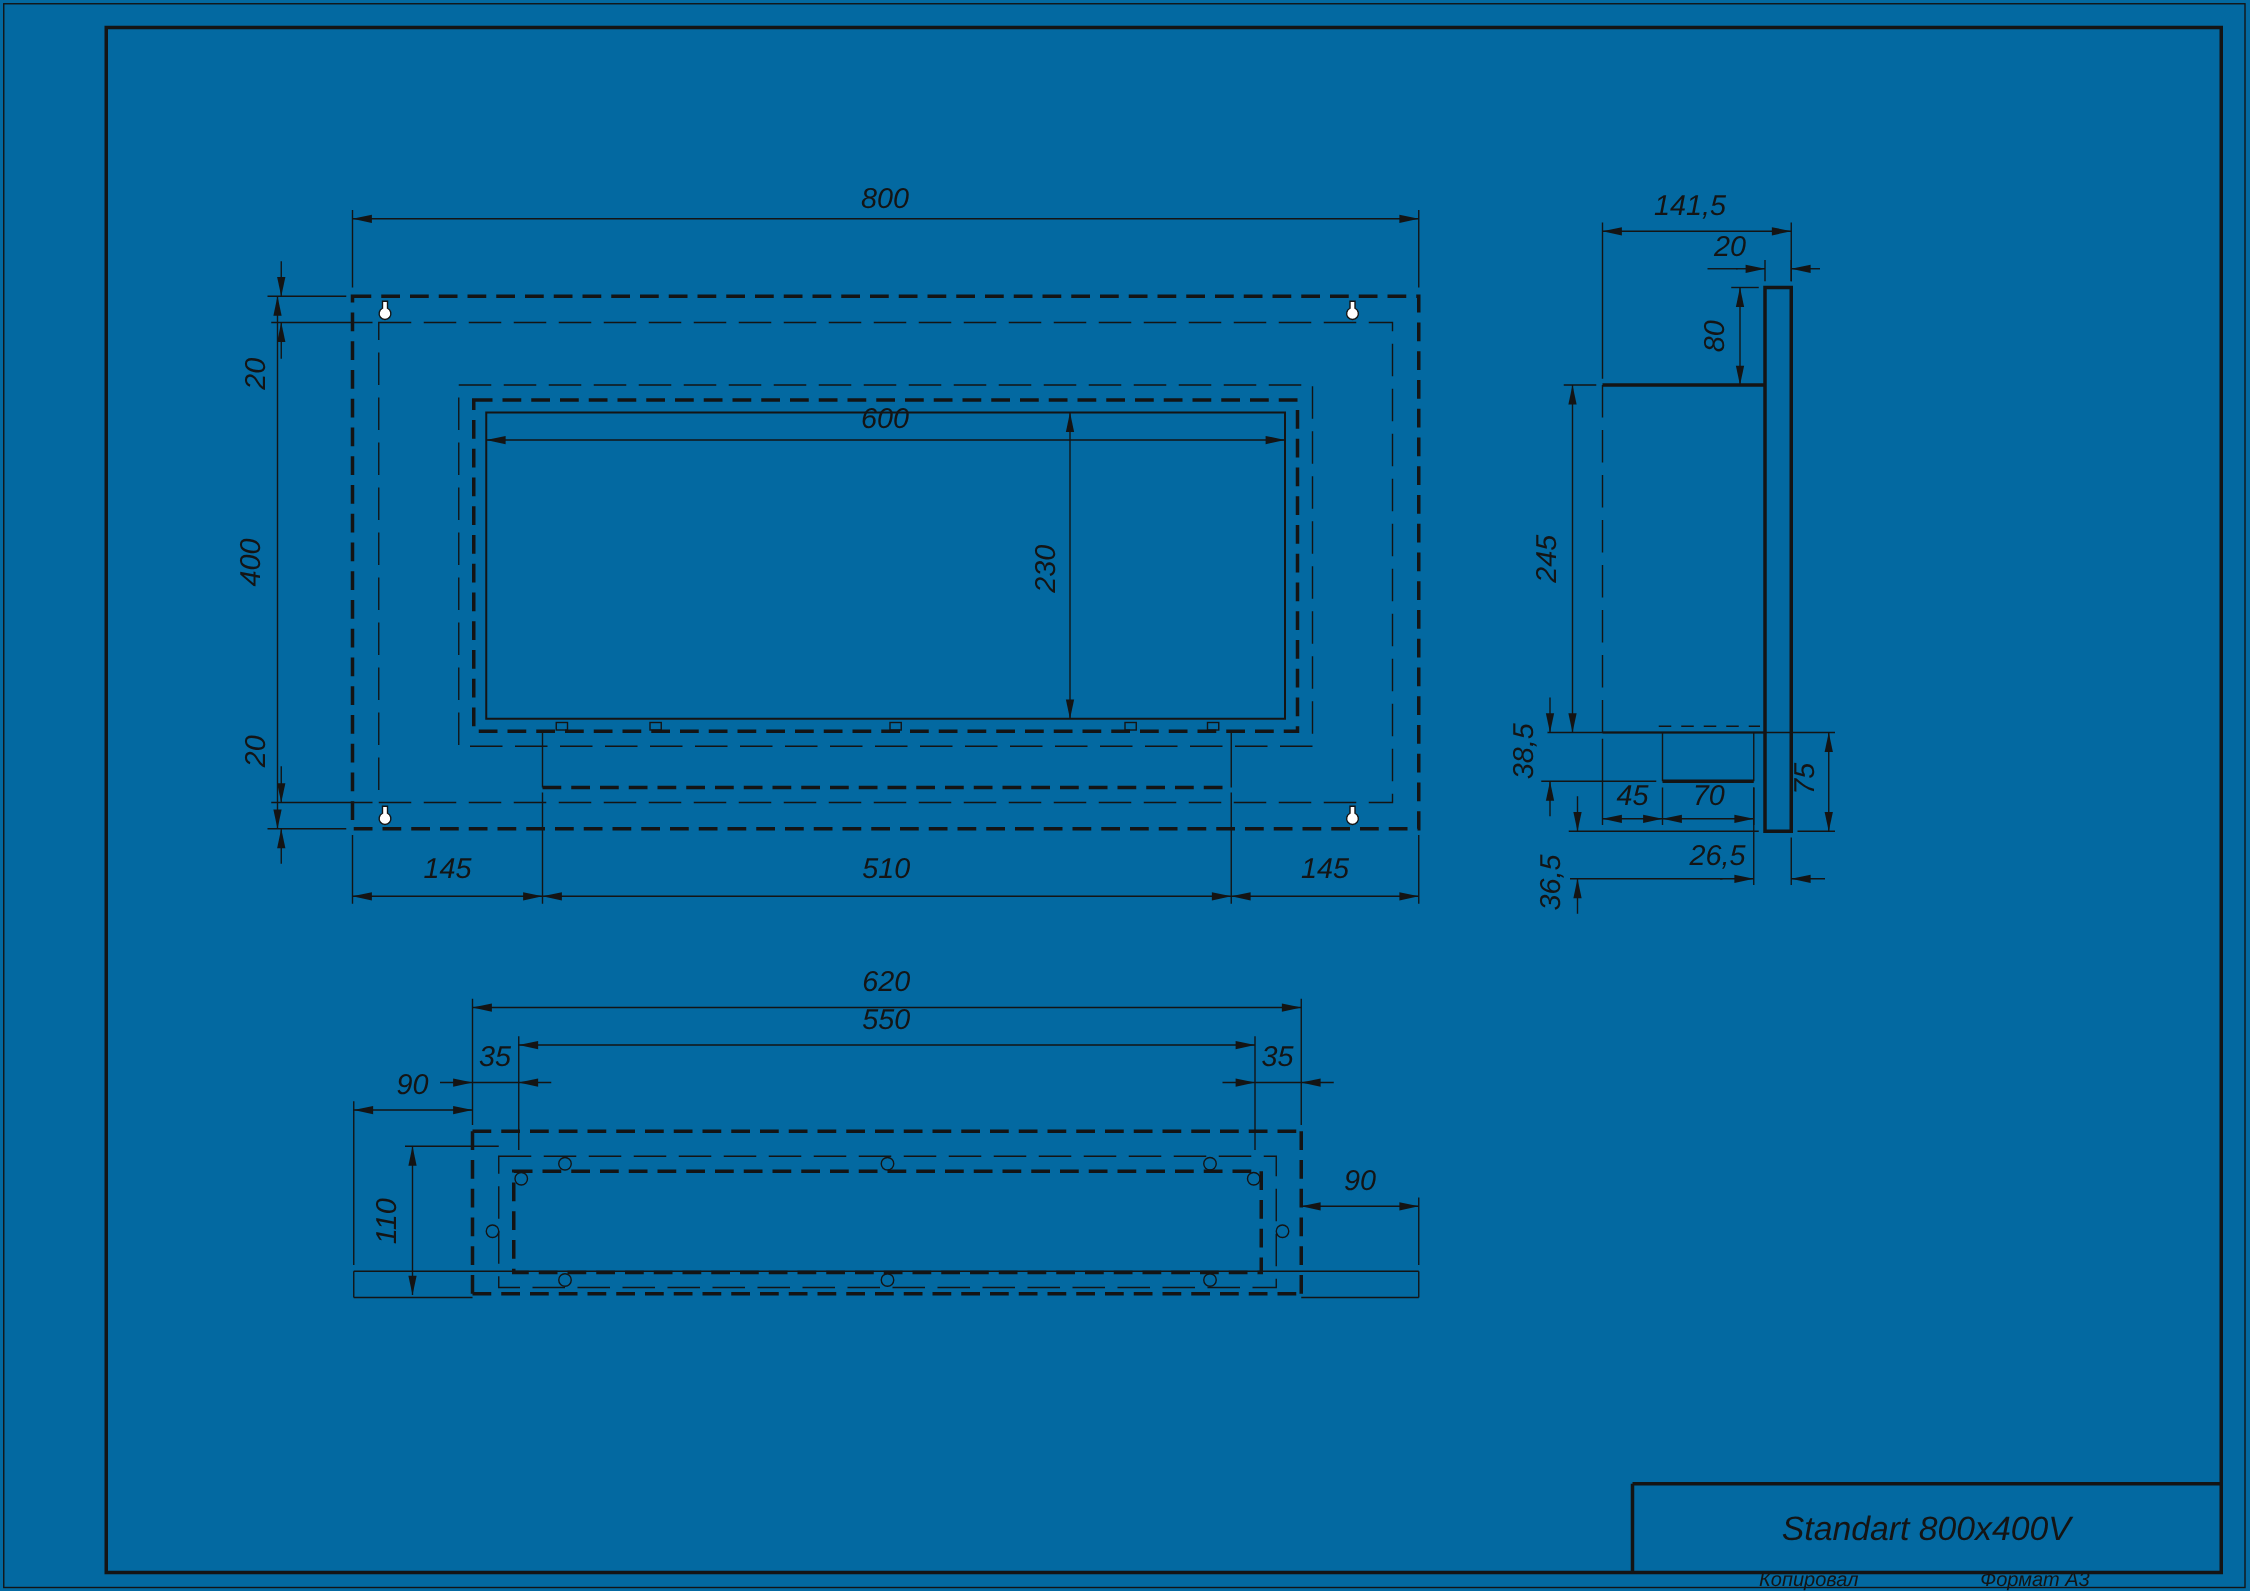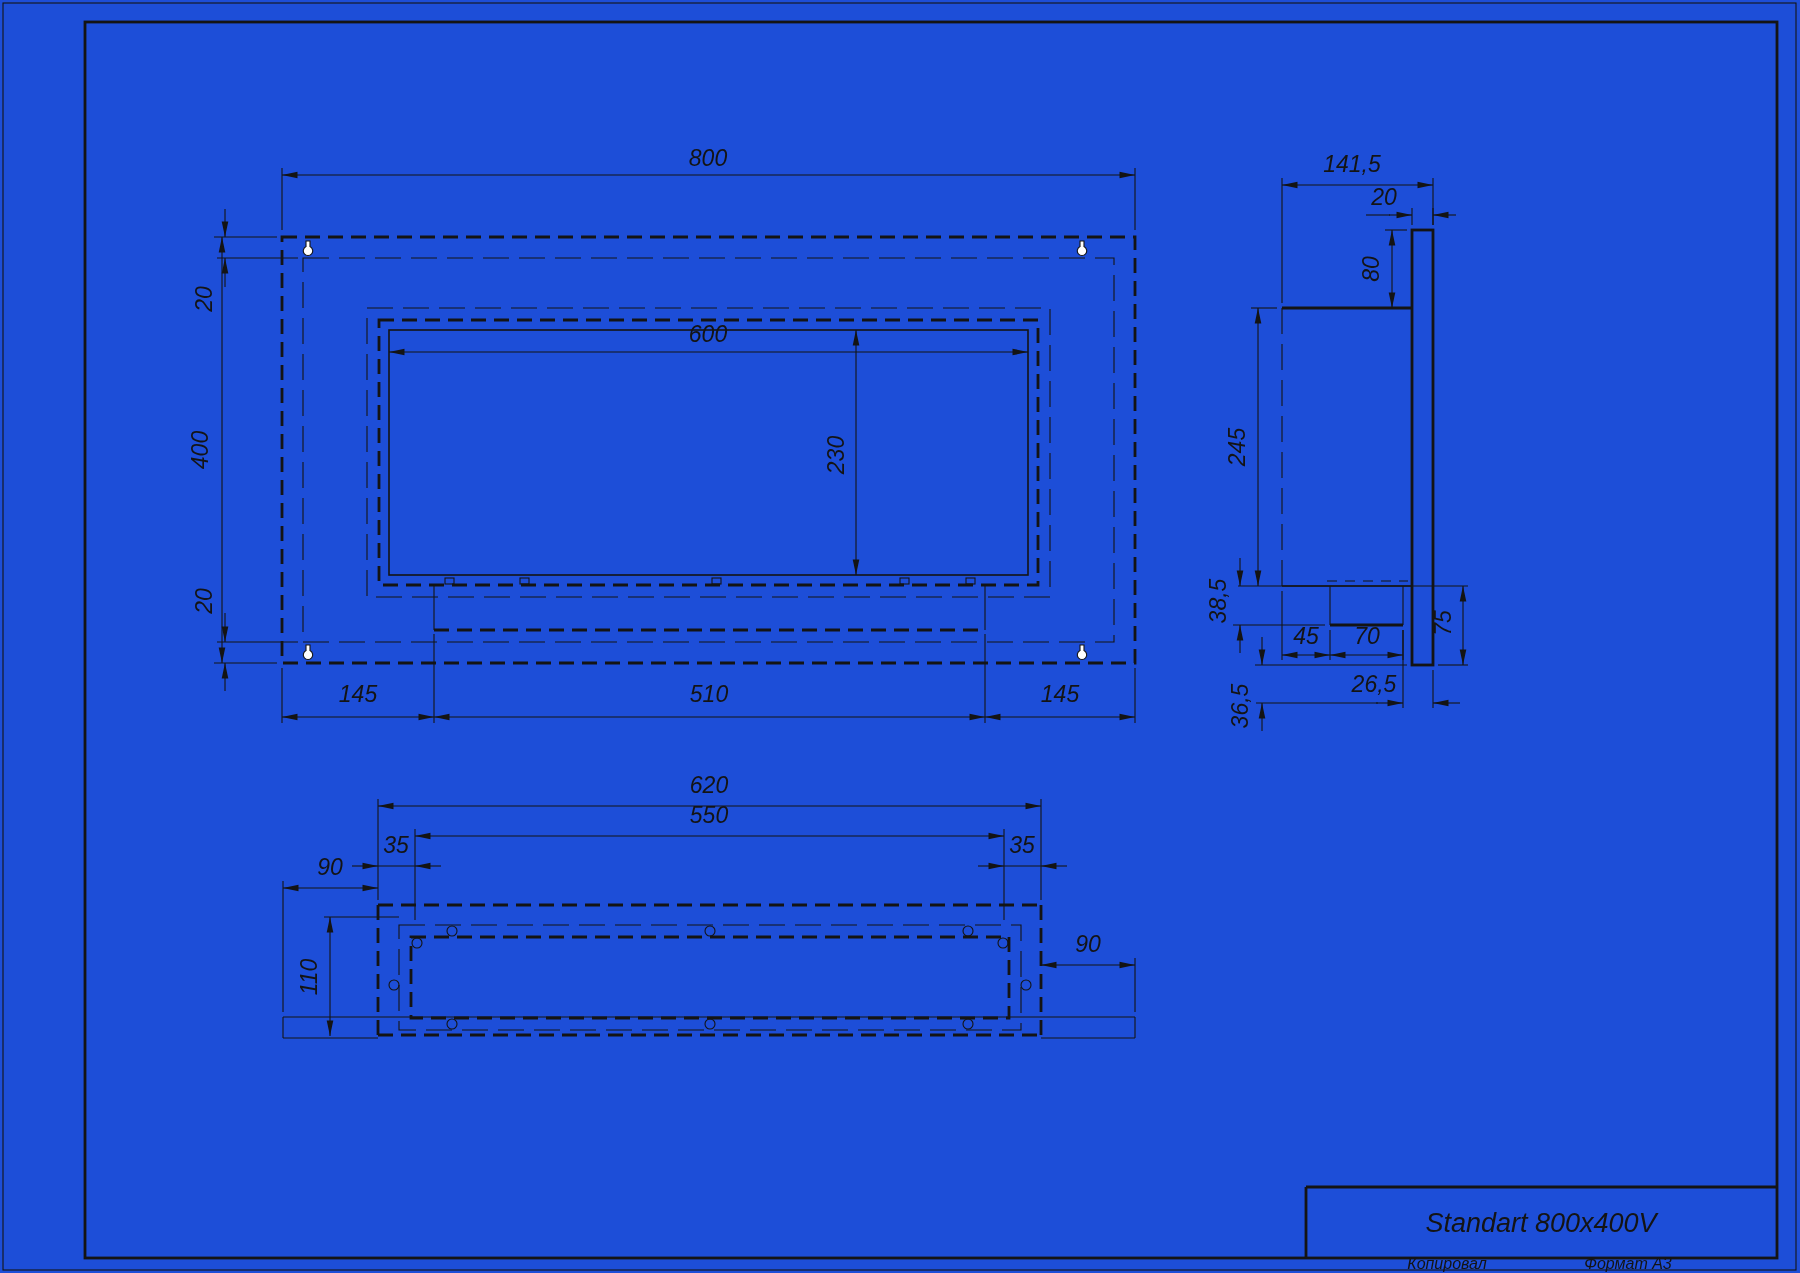--- a/index.html
+++ b/index.html
@@ -1,16 +1,16 @@
 <!DOCTYPE html>
 <html><head>
 <meta charset="utf-8">
 <style>
   html,body{margin:0;padding:0;background:#e8e8e8;}
-  .sheet{width:1800px;height:1273px;background:#1d4ed8;position:relative;margin:0 auto;}
+  .sheet{width:1800px;height:1273px;background:#0369a1;position:relative;margin:0 auto;}
   svg{display:block;}
   .ln{stroke:#141414;fill:none;stroke-width:1.1px;}
   .l16{stroke-width:1.6px;}
   .lt{stroke-width:2.8px;}
   .da{stroke-dasharray:15 8;}
   .db{stroke-dasharray:26 10;}
   .dc{stroke-dasharray:10 8;}
   text{font-family:"Liberation Sans",sans-serif;font-style:italic;fill:#141414;font-size:23px;}
   .tm{text-anchor:middle;}
   .tt{font-size:27px;text-anchor:middle;}

